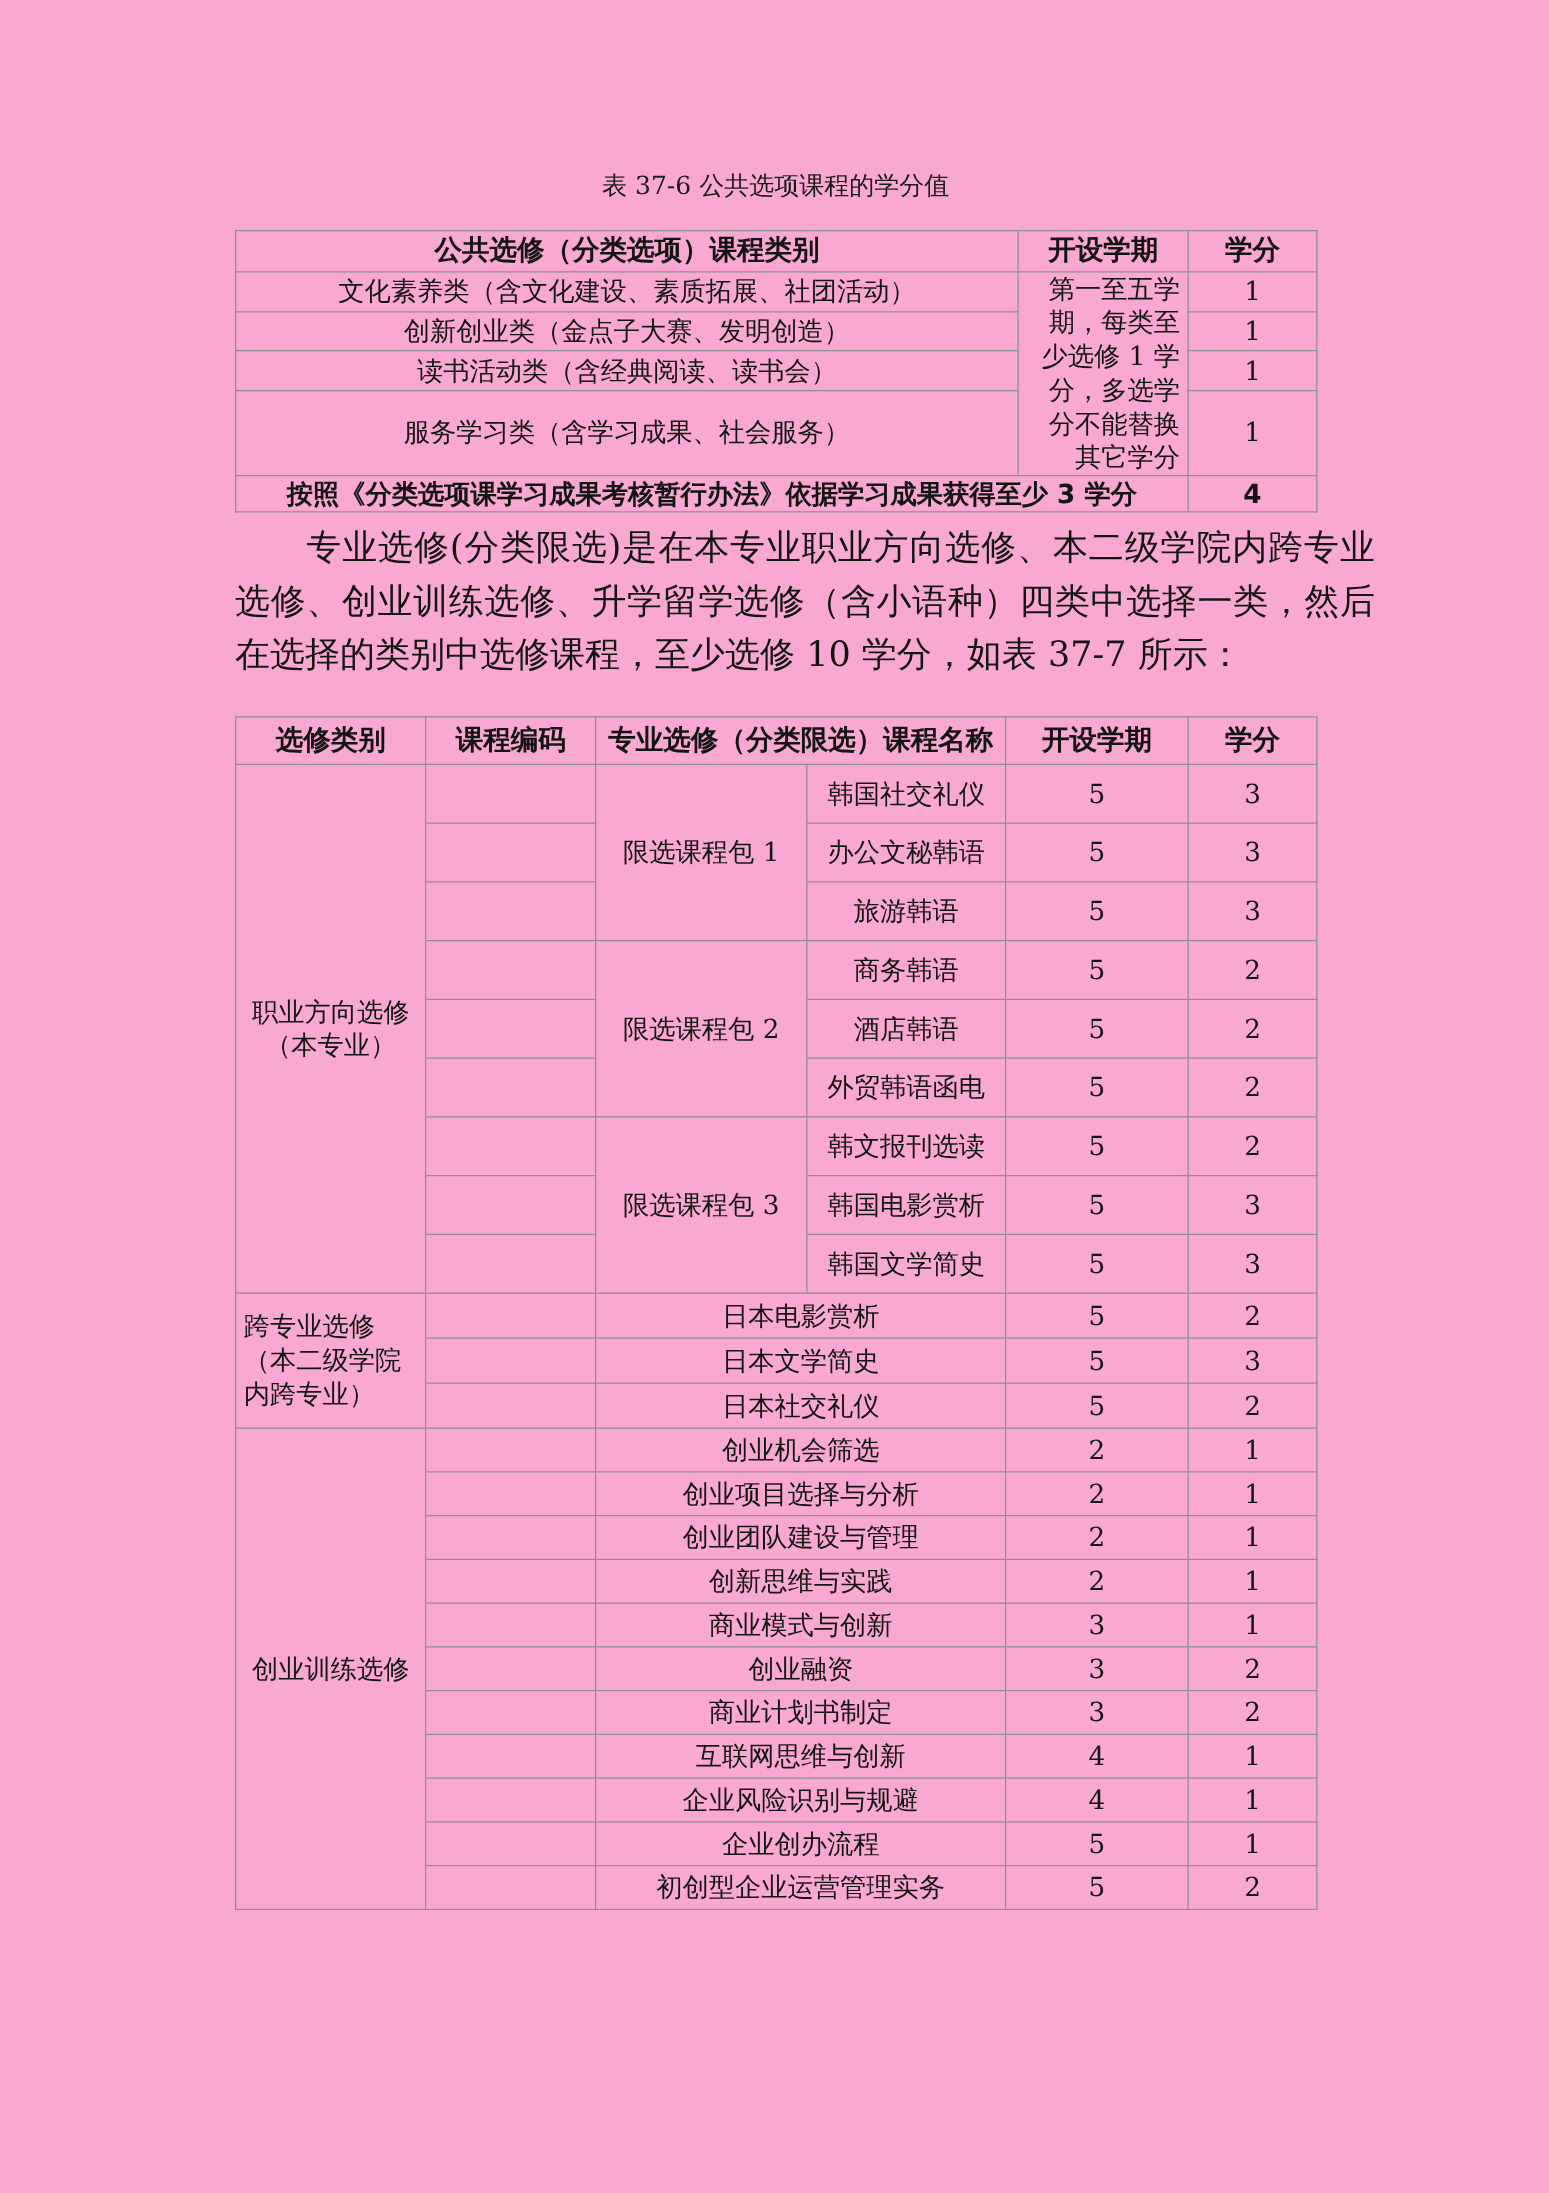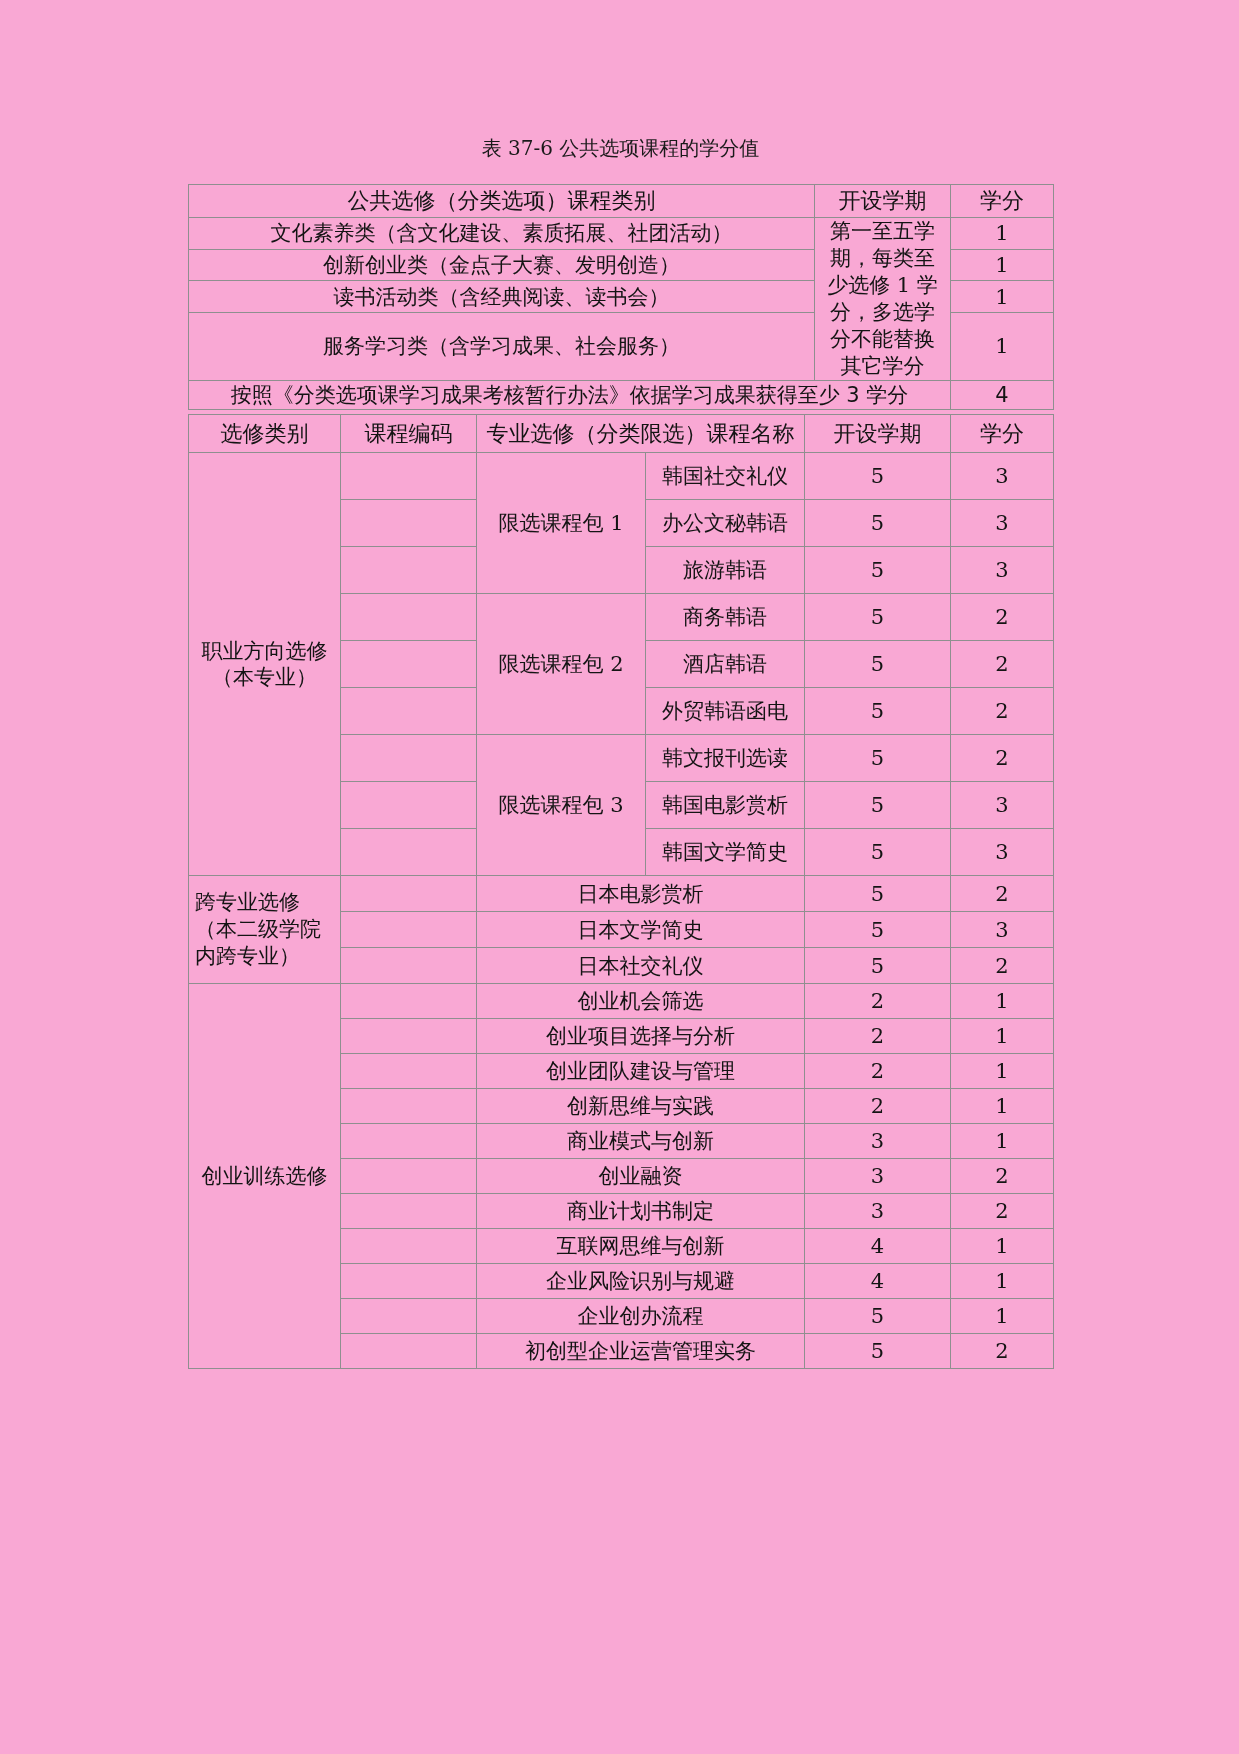--- a/index.html
+++ b/index.html
@@ -15,23 +15,23 @@
   .caption.first { margin-top:136px; }
   .caption.second { margin-top:6px; }
   table { border-collapse:collapse; table-layout:fixed; width:865px; }
   td {
     border:1px solid #8f8f8f; padding:0 4px; text-align:center;
     vertical-align:middle; font-size:21px; line-height:26px; color:#141414;
     overflow:hidden;
   }
   .t1 { margin-top:24px; }
   .t2 { margin-top:4px; }
-  .bold-sans { font-family:"DejaVu Sans", sans-serif; font-weight:normal; }
+  .bold-sans { font-family:"DejaVu Sans", sans-serif; font-weight:bold; }
   td.hdr { font-size:22px; }
-  td.note { text-align:center; line-height:27px; padding:0 6px; }
+  td.note { text-align:right; line-height:27px; padding:0 6px; }
   .heading {
     margin-top:38px; font-size:28px; line-height:36px;
     font-family:"DejaVu Sans", sans-serif; font-weight:bold; color:#000;
   }
   .para {
     margin-top:6px; width:912px; font-size:28px; line-height:43px;
     text-indent:57px; text-align:justify; color:#141414;
   }
   
   .t1 tr.r-hdr  { height:33px; }
@@ -81,20 +81,21 @@
         <td>1</td>
       </tr>
       <tr class="r-foot">
         <td colspan="2" class="bold-sans">按照《分类选项课学习成果考核暂行办法》依据学习成果获得至少 3 学分</td>
         <td class="bold-sans">4</td>
       </tr>
     </tbody>
       </table>
 
 
+    <p class="para">专业选修(分类限选)是在本专业职业方向选修、本二级学院内跨专业选修、创业训练选修、升学留学选修（含小语种）四类中选择一类，然后在选择的类别中选修课程，至少选修 10 学分，如表 37-7 所示：</p>
 
 
     <table class="t2">
       <colgroup>
         <col style="width:152px">
           <col style="width:136px">
           <col style="width:169px">
         <col style="width:159px">
           <col style="width:146px">
           <col style="width:103px">

